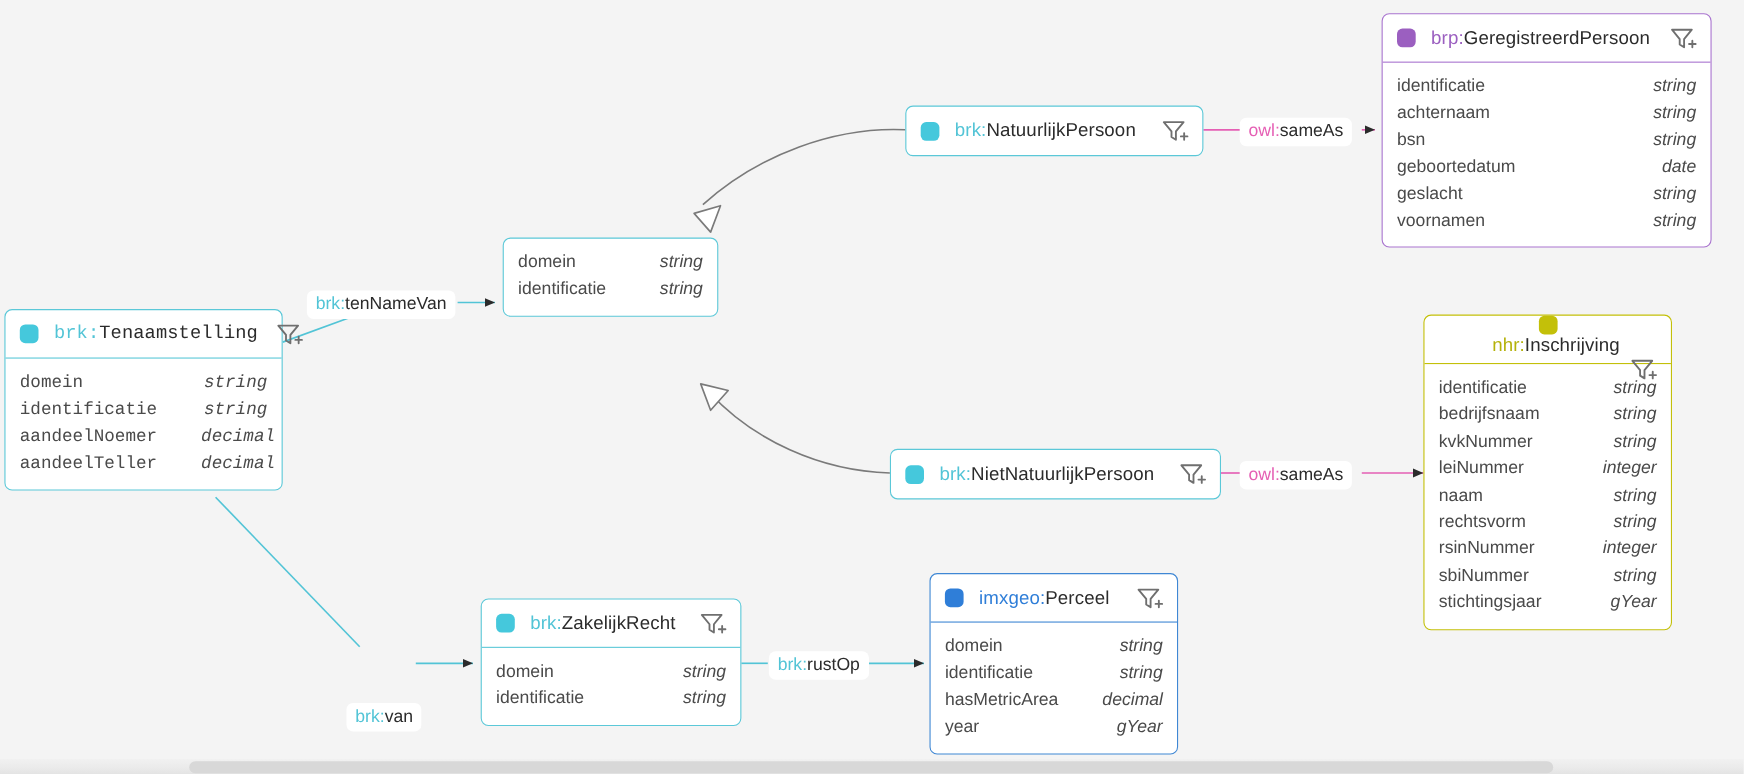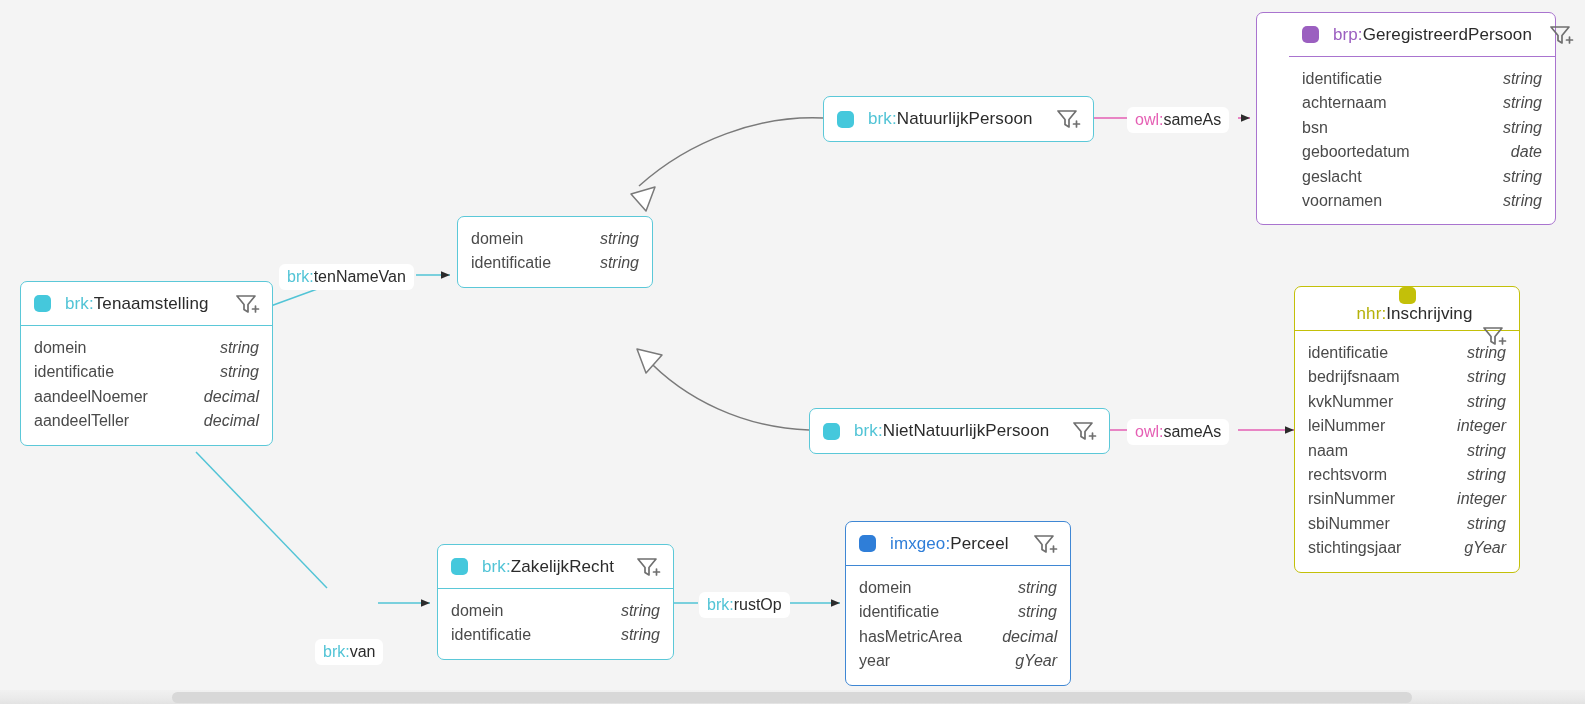--- a/index.html
+++ b/index.html
@@ -169,21 +169,21 @@
       <path d="M 1094 118 L 1128 118" fill="none" stroke="#e55fb4" stroke-width="1.5"></path>
       <path d="M 1238 118 L 1250 118" fill="none" stroke="#e55fb4" stroke-width="1.5" marker-end="url(#arrow-pink)"></path>
     </g>
 
     <g>
       <path d="M 1110 430 L 1128 430" fill="none" stroke="#e55fb4" stroke-width="1.5"></path>
       <path d="M 1238 430 L 1294 430" fill="none" stroke="#e55fb4" stroke-width="1.5" marker-end="url(#arrow-pink)"></path>
     </g>
   </svg>
 
-  <div class="node has-body" style="left:20px; top:281px; width:253px;">
+  <div class="node has-body" style="left:4px; top:281px; width:253px;font-family:Liberation Mono, monospace;">
     <div class="node-head">
       <span class="swatch"></span>
       <span class="node-title"><span class="pfx">brk:</span><span>Tenaamstelling</span></span>
       <span class="funnel">
         <svg width="26" height="24" viewBox="0 0 26 24" aria-hidden="true">
           <path d="M3 4 H21 L14 12.5 V20 L10 17.5 V12.5 Z" fill="none" stroke="#6f6f6f" stroke-width="1.7" stroke-linejoin="round"></path>
           <path d="M18.5 17 H24.5 M21.5 14 V20" stroke="#6f6f6f" stroke-width="1.7" stroke-linecap="round"></path>
         </svg>
       </span>
     </div>
@@ -239,21 +239,21 @@
       <span class="node-title"><span class="pfx">brk:</span><span>NietNatuurlijkPersoon</span></span>
       <span class="funnel">
         <svg width="26" height="24" viewBox="0 0 26 24" aria-hidden="true">
           <path d="M3 4 H21 L14 12.5 V20 L10 17.5 V12.5 Z" fill="none" stroke="#6f6f6f" stroke-width="1.7" stroke-linejoin="round"></path>
           <path d="M18.5 17 H24.5 M21.5 14 V20" stroke="#6f6f6f" stroke-width="1.7" stroke-linecap="round"></path>
         </svg>
       </span>
     </div>
   </div>
 
-  <div class="node purple has-body" style="left:1256px; top:12px; width:300px;padding-left:32px;">
+  <div class="node purple has-body" style="left:1256px; top:12px; width:300px;">
     <div class="node-head">
       <span class="swatch purple"></span>
       <span class="node-title"><span class="pfx">brp:</span><span>GeregistreerdPersoon</span></span>
       <span class="funnel">
         <svg width="26" height="24" viewBox="0 0 26 24" aria-hidden="true">
           <path d="M3 4 H21 L14 12.5 V20 L10 17.5 V12.5 Z" fill="none" stroke="#6f6f6f" stroke-width="1.7" stroke-linejoin="round"></path>
           <path d="M18.5 17 H24.5 M21.5 14 V20" stroke="#6f6f6f" stroke-width="1.7" stroke-linecap="round"></path>
         </svg>
       </span>
     </div>

